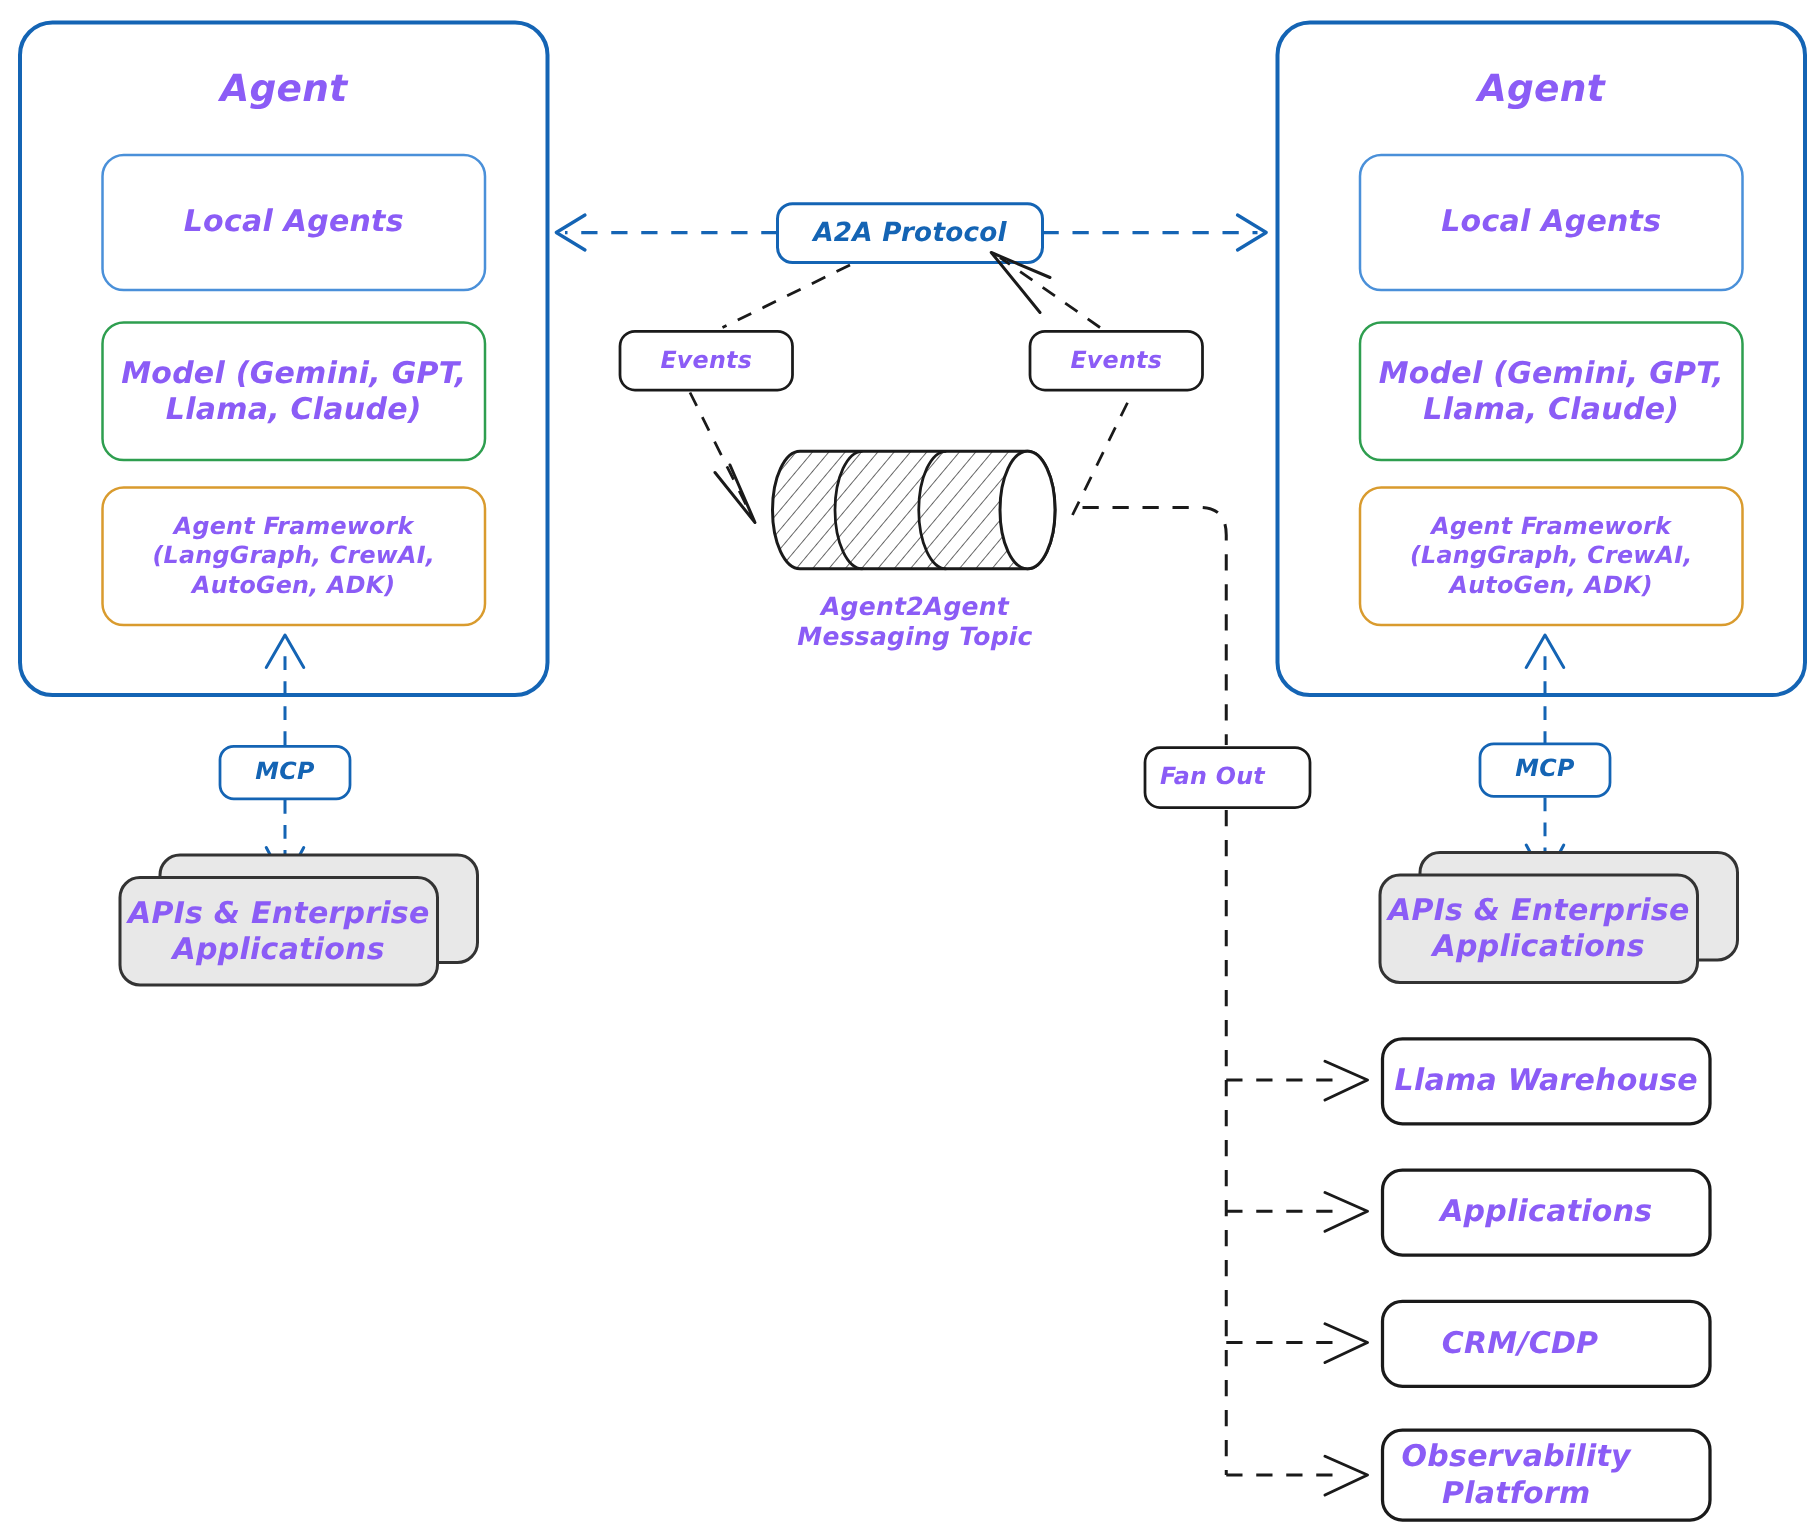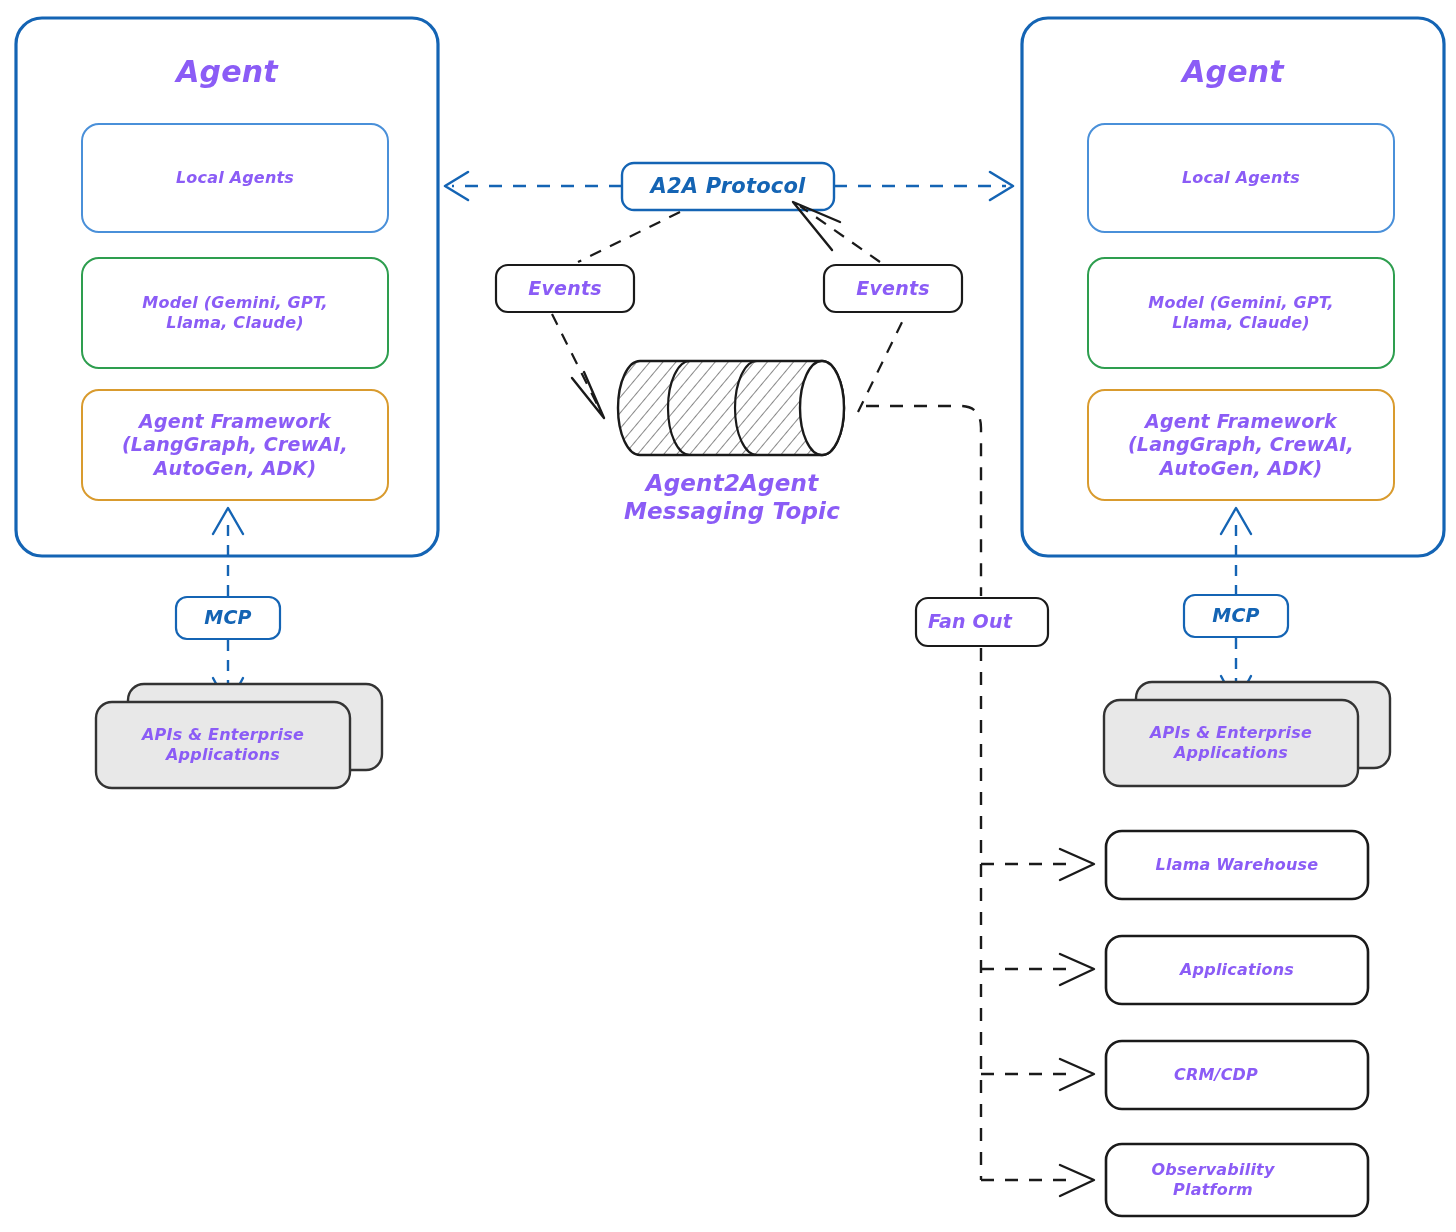--- a/index.html
+++ b/index.html
@@ -12,24 +12,24 @@
   
   .lbl{
     position:absolute;display:flex;align-items:center;justify-content:center;
     text-align:center;line-height:1.22;color:#8b5cf6;
     font-style:italic;font-weight:600;letter-spacing:.2px;
     -webkit-font-smoothing:antialiased;
     pointer-events:none;
   }
   .lbl.blue{color:#1464b4;border-radius:21px;}
   .agent-title{font-size:30px;font-weight:700;font-style:italic;}
-  .box-lbl{font-size:16px;}
+  .box-lbl{font-size:24px;}
   .box-lbl.sm{font-size:19px;}
   .pill-lbl{font-size:19px;}
-  .cyl-lbl{font-size:23px;}
+  .cyl-lbl{font-size:20px;}
 </style>
 </head>
 <body>
 
 <svg id="canvas" viewBox="0 0 1456 1232" xmlns="http://www.w3.org/2000/svg">
   <defs>
     <pattern id="hatch" width="10" height="10" patternTransform="rotate(40)" patternUnits="userSpaceOnUse">
       <line x1="0" y1="0" x2="0" y2="10" stroke="#555" stroke-width="1.4"></line>
     </pattern>
   </defs>

